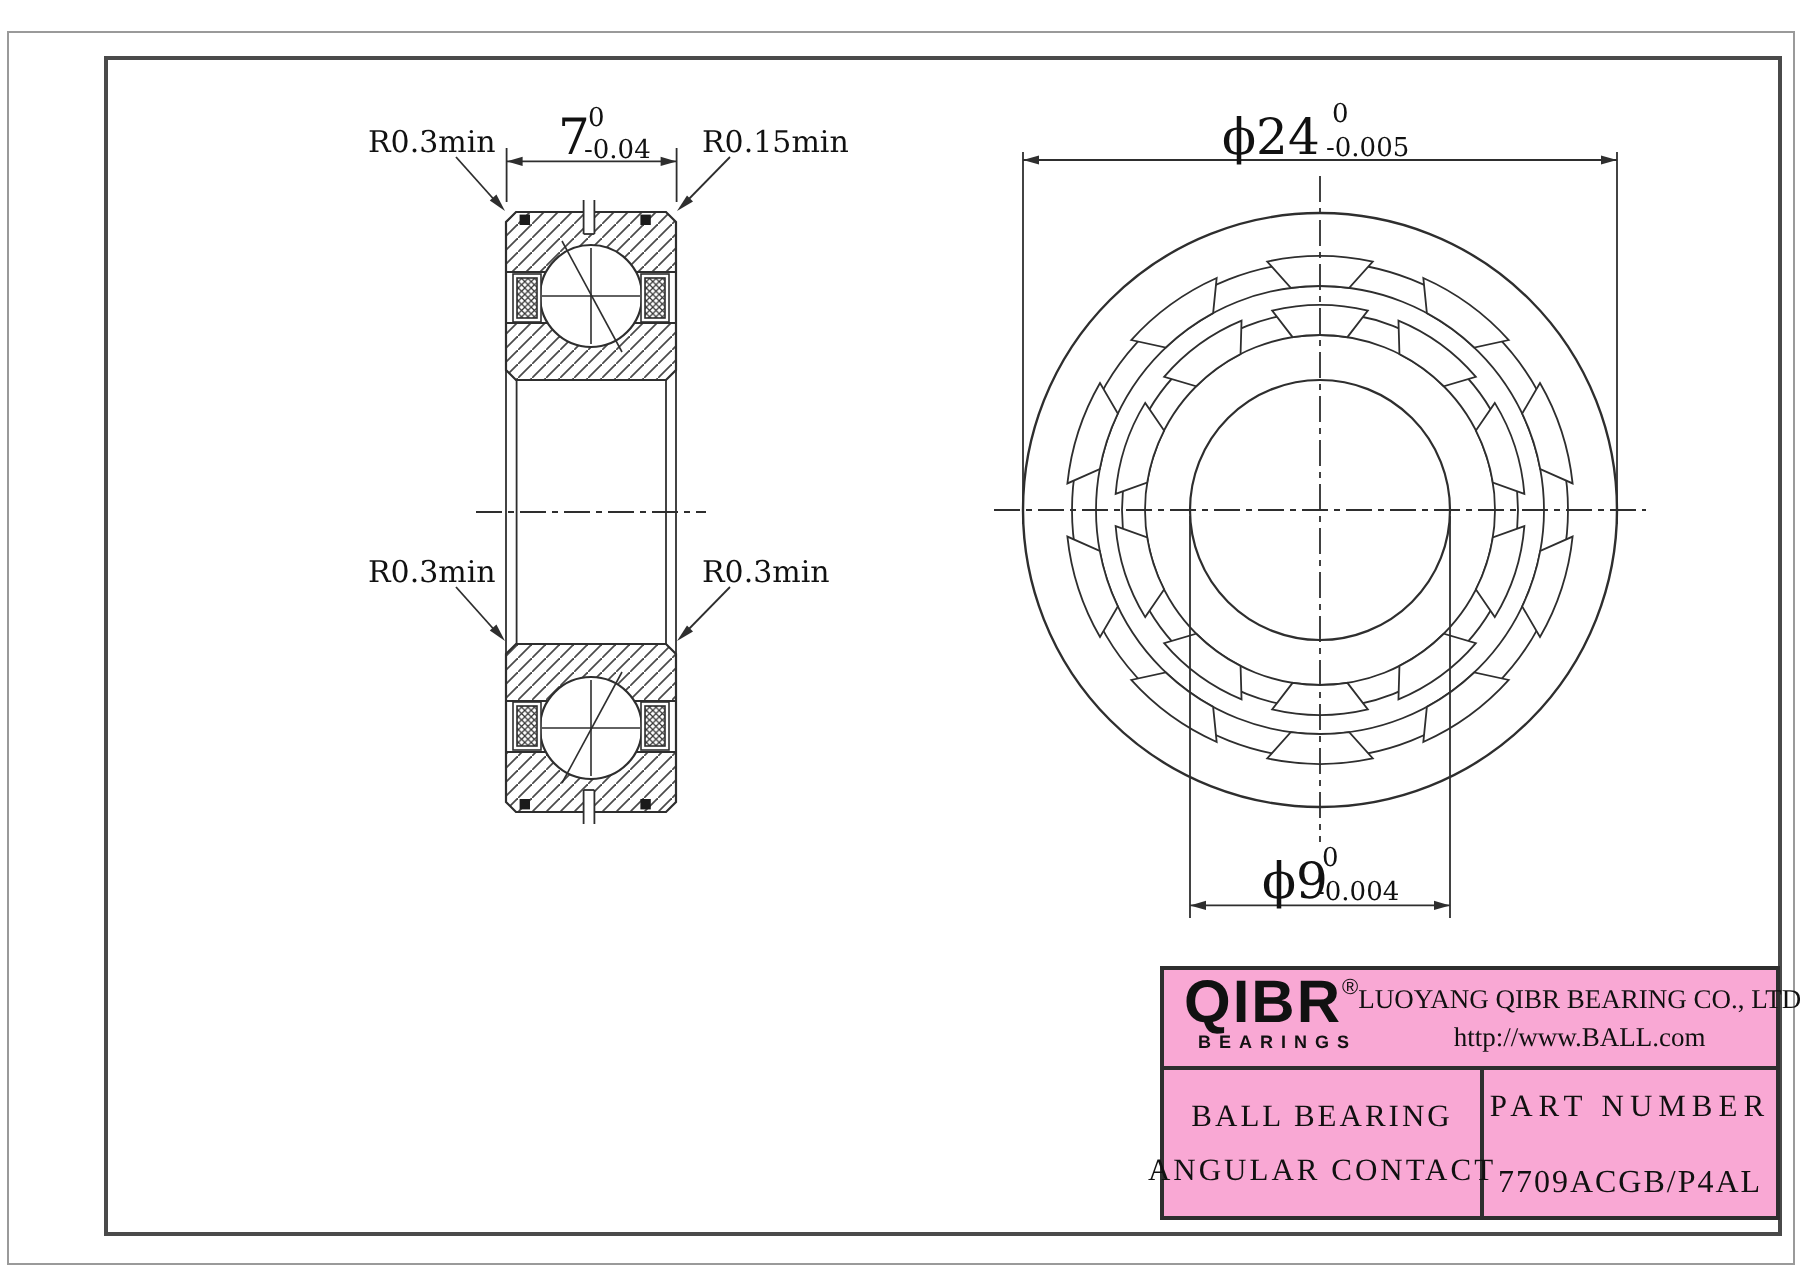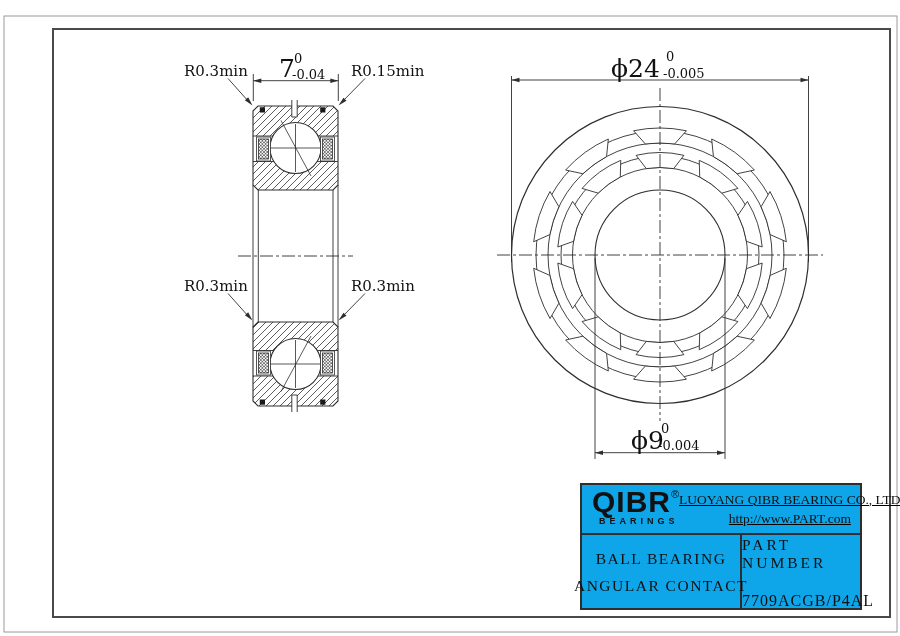--- a/index.html
+++ b/index.html
@@ -1,29 +1,29 @@
 <!DOCTYPE html>
 <html><head>
 <meta charset="utf-8">
 <style>
   html,body{margin:0;padding:0;background:#fff;}
   body{width:900px;height:636px;position:relative;font-family:"Liberation Serif",serif;}
   svg text{fill:#111;}
   .dimtxt{font-family:"DejaVu Serif",serif;}
-  .titleblock{position:absolute;left:580px;top:483px;width:282px;height:127px;
-    border:2px solid #2e2e2e;box-sizing:border-box;background:#0ea5e9;}
+  .titleblock{position:absolute;left:580px;top:483px;width:310px;height:127px;
+    border:2px solid #2e2e2e;box-sizing:border-box;background:#f9a8d4;}
   .tb-top{height:50px;display:flex;border-bottom:2px solid #2e2e2e;box-sizing:border-box;}
   .tb-logo{width:118px;padding:2px 0 0 10px;}
   .logo-main{font-family:"Liberation Sans",sans-serif;font-weight:bold;font-size:30px;
     letter-spacing:1px;color:#111;line-height:30px;}
   .logo-reg{font-family:"Liberation Sans",sans-serif;font-size:11px;vertical-align:14px;color:#111;}
   .logo-sub{font-family:"Liberation Sans",sans-serif;font-weight:bold;font-size:9px;
     letter-spacing:4px;color:#111;margin:-1px 0 0 7px;}
   .tb-company{flex:1;display:flex;flex-direction:column;justify-content:center;
-    align-items:center;gap:3px;text-decoration:underline;}
+    align-items:center;gap:3px;}
   .company-line{font-size:13.5px;color:#111;white-space:nowrap;}
   .tb-bottom{display:flex;height:75px;}
   .tb-cell{display:flex;flex-direction:column;justify-content:center;align-items:center;
     box-sizing:border-box;}
   .tb-cell.left{width:160px;border-right:2px solid #2e2e2e;gap:9px;}
   .tb-cell.right{flex:1;gap:20px;}
   .product-line{font-size:15.5px;letter-spacing:1.5px;color:#111;white-space:nowrap;}
   .part-label{font-size:15.5px;letter-spacing:3px;color:#111;}
   .part-number{font-size:16px;letter-spacing:1px;color:#111;}
 </style>
@@ -210,21 +210,21 @@
 
 
 <div class="titleblock">
   <div class="tb-top">
     <div class="tb-logo">
       <div><span class="logo-main">QIBR</span><span class="logo-reg">®</span></div>
       <div class="logo-sub">BEARINGS</div>
     </div>
     <div class="tb-company">
       <div class="company-line">LUOYANG QIBR BEARING CO., LTD</div>
-      <div class="company-line">http://www.PART.com</div>
+      <div class="company-line">http://www.BALL.com</div>
     </div>
   </div>
   <div class="tb-bottom">
     <div class="tb-cell left">
       <div class="product-line">BALL BEARING</div>
       <div class="product-line">ANGULAR CONTACT</div>
     </div>
     <div class="tb-cell right">
       <div class="part-label">PART NUMBER</div>
       <div class="part-number">7709ACGB/P4AL</div>

